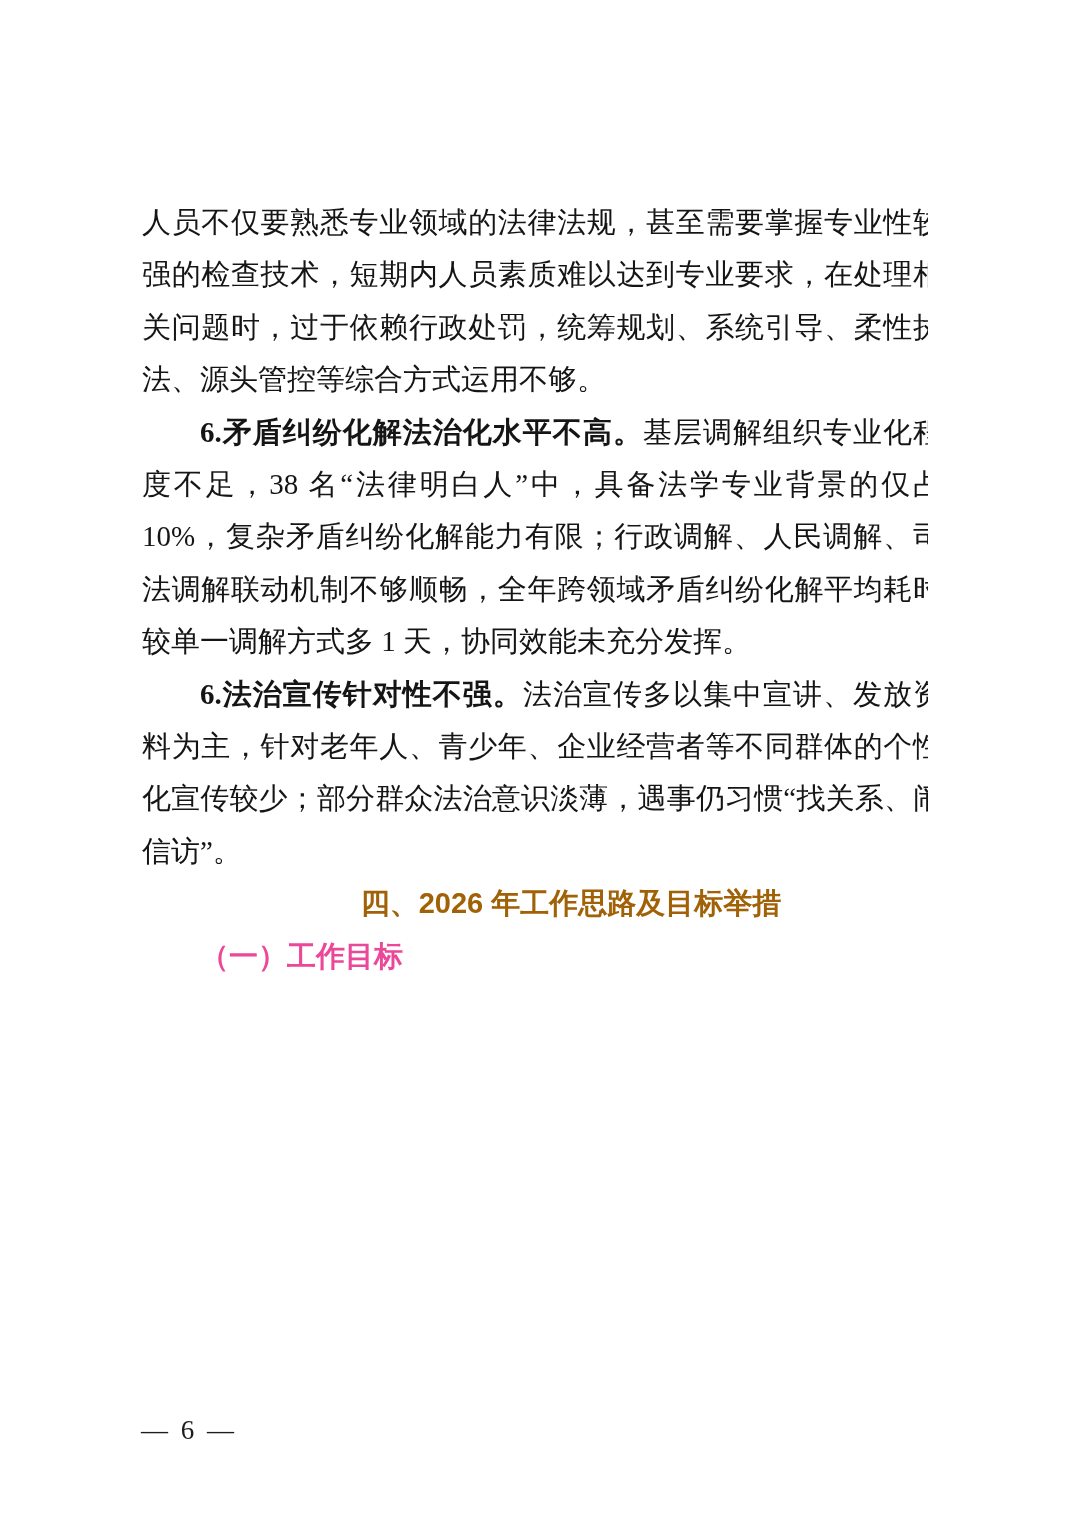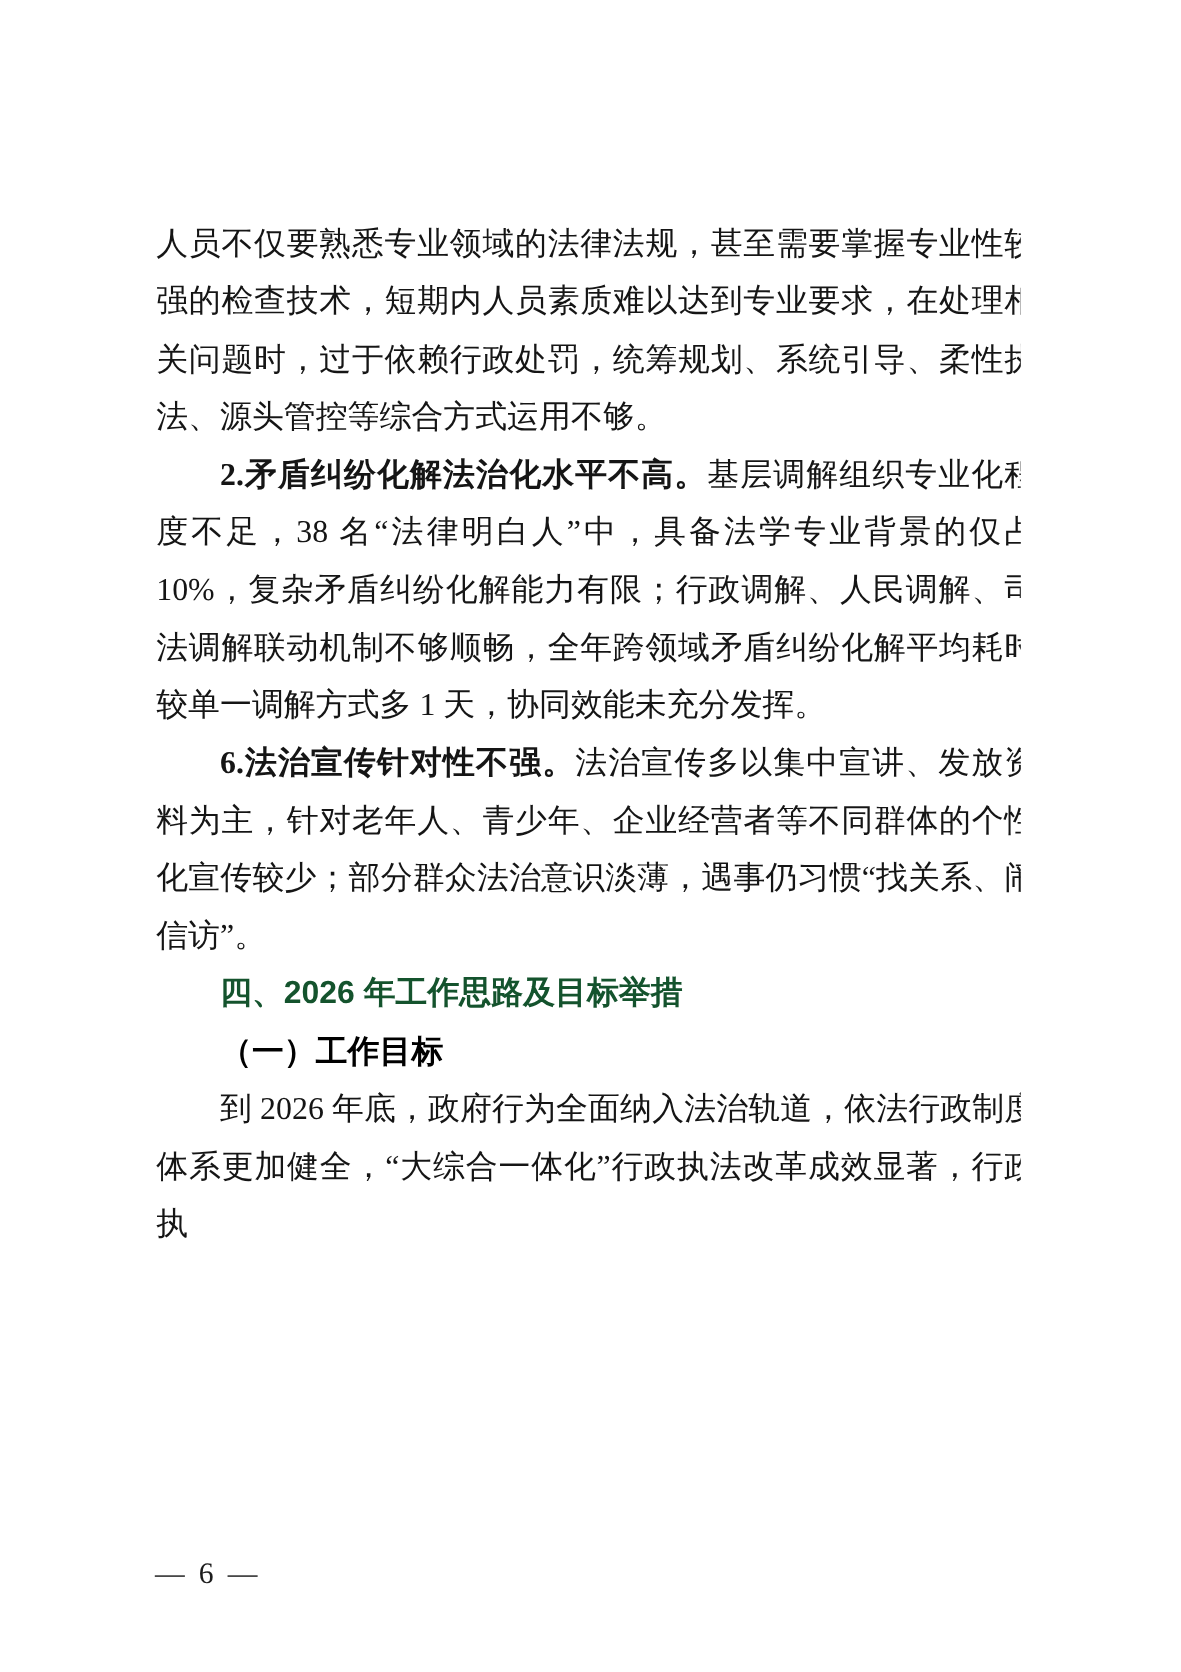--- a/index.html
+++ b/index.html
@@ -35,31 +35,31 @@
   .lead-bold {
     font-weight: 700;
   }
   .heading-section {
     margin: 0;
     text-indent: 2em;
     font-family: "Liberation Sans", "DejaVu Sans", sans-serif;
     font-weight: 700;
     font-size: 29px;
     line-height: 52.4px;
-    color: #14532d;
-    text-align: left;
+    color: #a16207;
+    text-align: center;
   }
   .heading-sub {
     margin: 0;
     text-indent: 2em;
     font-family: "Liberation Serif", "DejaVu Serif", serif;
     font-weight: 700;
     font-size: 29px;
     line-height: 52.4px;
-    color: #000000;
+    color: #ec4899;
     text-align: left;
   }
   .page-number {
     position: absolute;
     left: 141px;
     top: 1413px;
     font-family: "Liberation Serif", "DejaVu Serif", serif;
     font-size: 27px;
     line-height: 34px;
     color: #1c1c1c;
@@ -71,33 +71,30 @@
 
 <div class="page">
 
   <div class="text-block">
 
     <p class="para continuation">
       <span>人员不仅要熟悉专业领域的法律法规，甚至需要掌握专业性较强的检查技术，短期内人员素质难以达到专业要求，在处理相关问题时，过于依赖行政处罚，统筹规划、系统引导、柔性执法、源头管控等综合方式运用不够。</span>
     </p>
 
     <p class="para">
-      <span class="lead-bold">2.矛盾纠纷化解法治化水平不高。</span><span>基层调解组织专业化程度不足，38 名“法律明白人”中，具备法学专业背景的仅占 10%，复杂矛盾纠纷化解能力有限；行政调解、人民调解、司法调解联动机制不够顺畅，全年跨领域矛盾纠纷化解平均耗时较单一调解方式多 1 天，协同效能未充分发挥。</span>
+      <span class="lead-bold">6.矛盾纠纷化解法治化水平不高。</span><span>基层调解组织专业化程度不足，38 名“法律明白人”中，具备法学专业背景的仅占 10%，复杂矛盾纠纷化解能力有限；行政调解、人民调解、司法调解联动机制不够顺畅，全年跨领域矛盾纠纷化解平均耗时较单一调解方式多 1 天，协同效能未充分发挥。</span>
     </p>
 
     <p class="para">
       <span class="lead-bold">6.法治宣传针对性不强。</span><span>法治宣传多以集中宣讲、发放资料为主，针对老年人、青少年、企业经营者等不同群体的个性化宣传较少；部分群众法治意识淡薄，遇事仍习惯“找关系、闹信访”。</span>
     </p>
 
     <h2 class="heading-section">四、2026 年工作思路及目标举措</h2>
 
 
     <h3 class="heading-sub">（一）工作目标</h3>
 
-    <p class="para">
-      <span>到 2026 年底，政府行为全面纳入法治轨道，依法行政制度体系更加健全，“大综合一体化”行政执法改革成效显著，行政执</span>
-    </p>
 
   </div>
 
   <div class="page-number">— 6 —</div>
 
 </div>
 
 </body></html>

